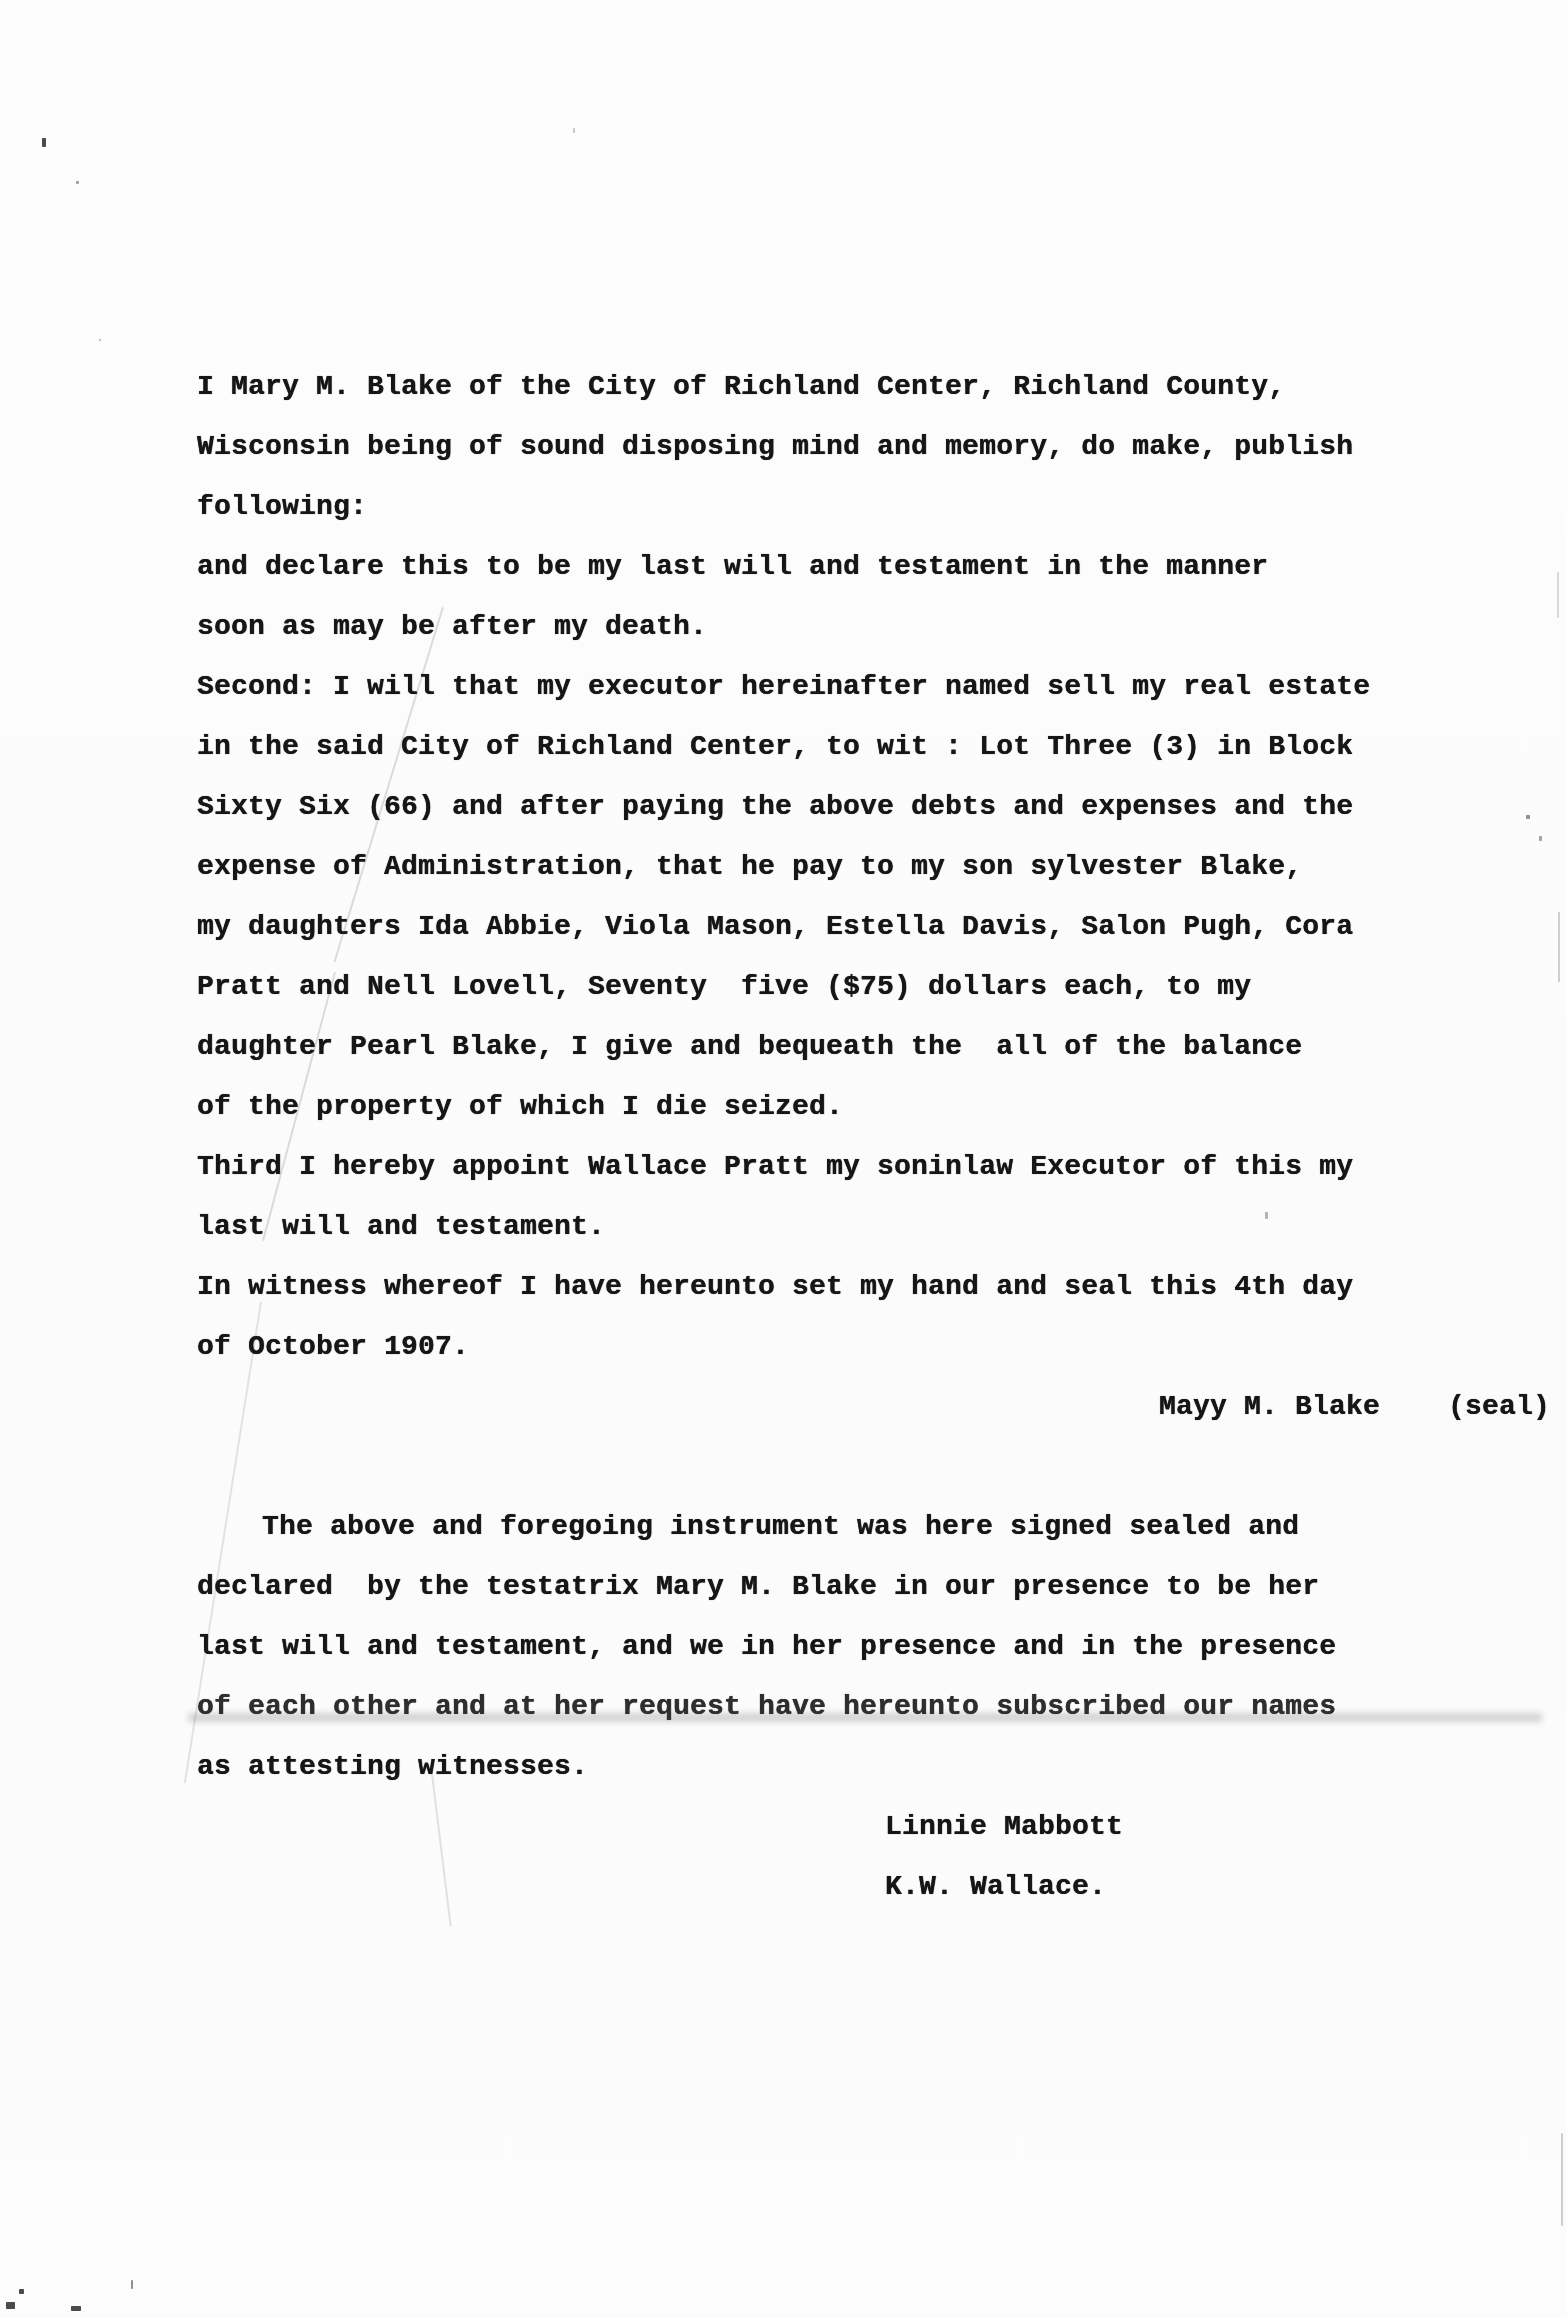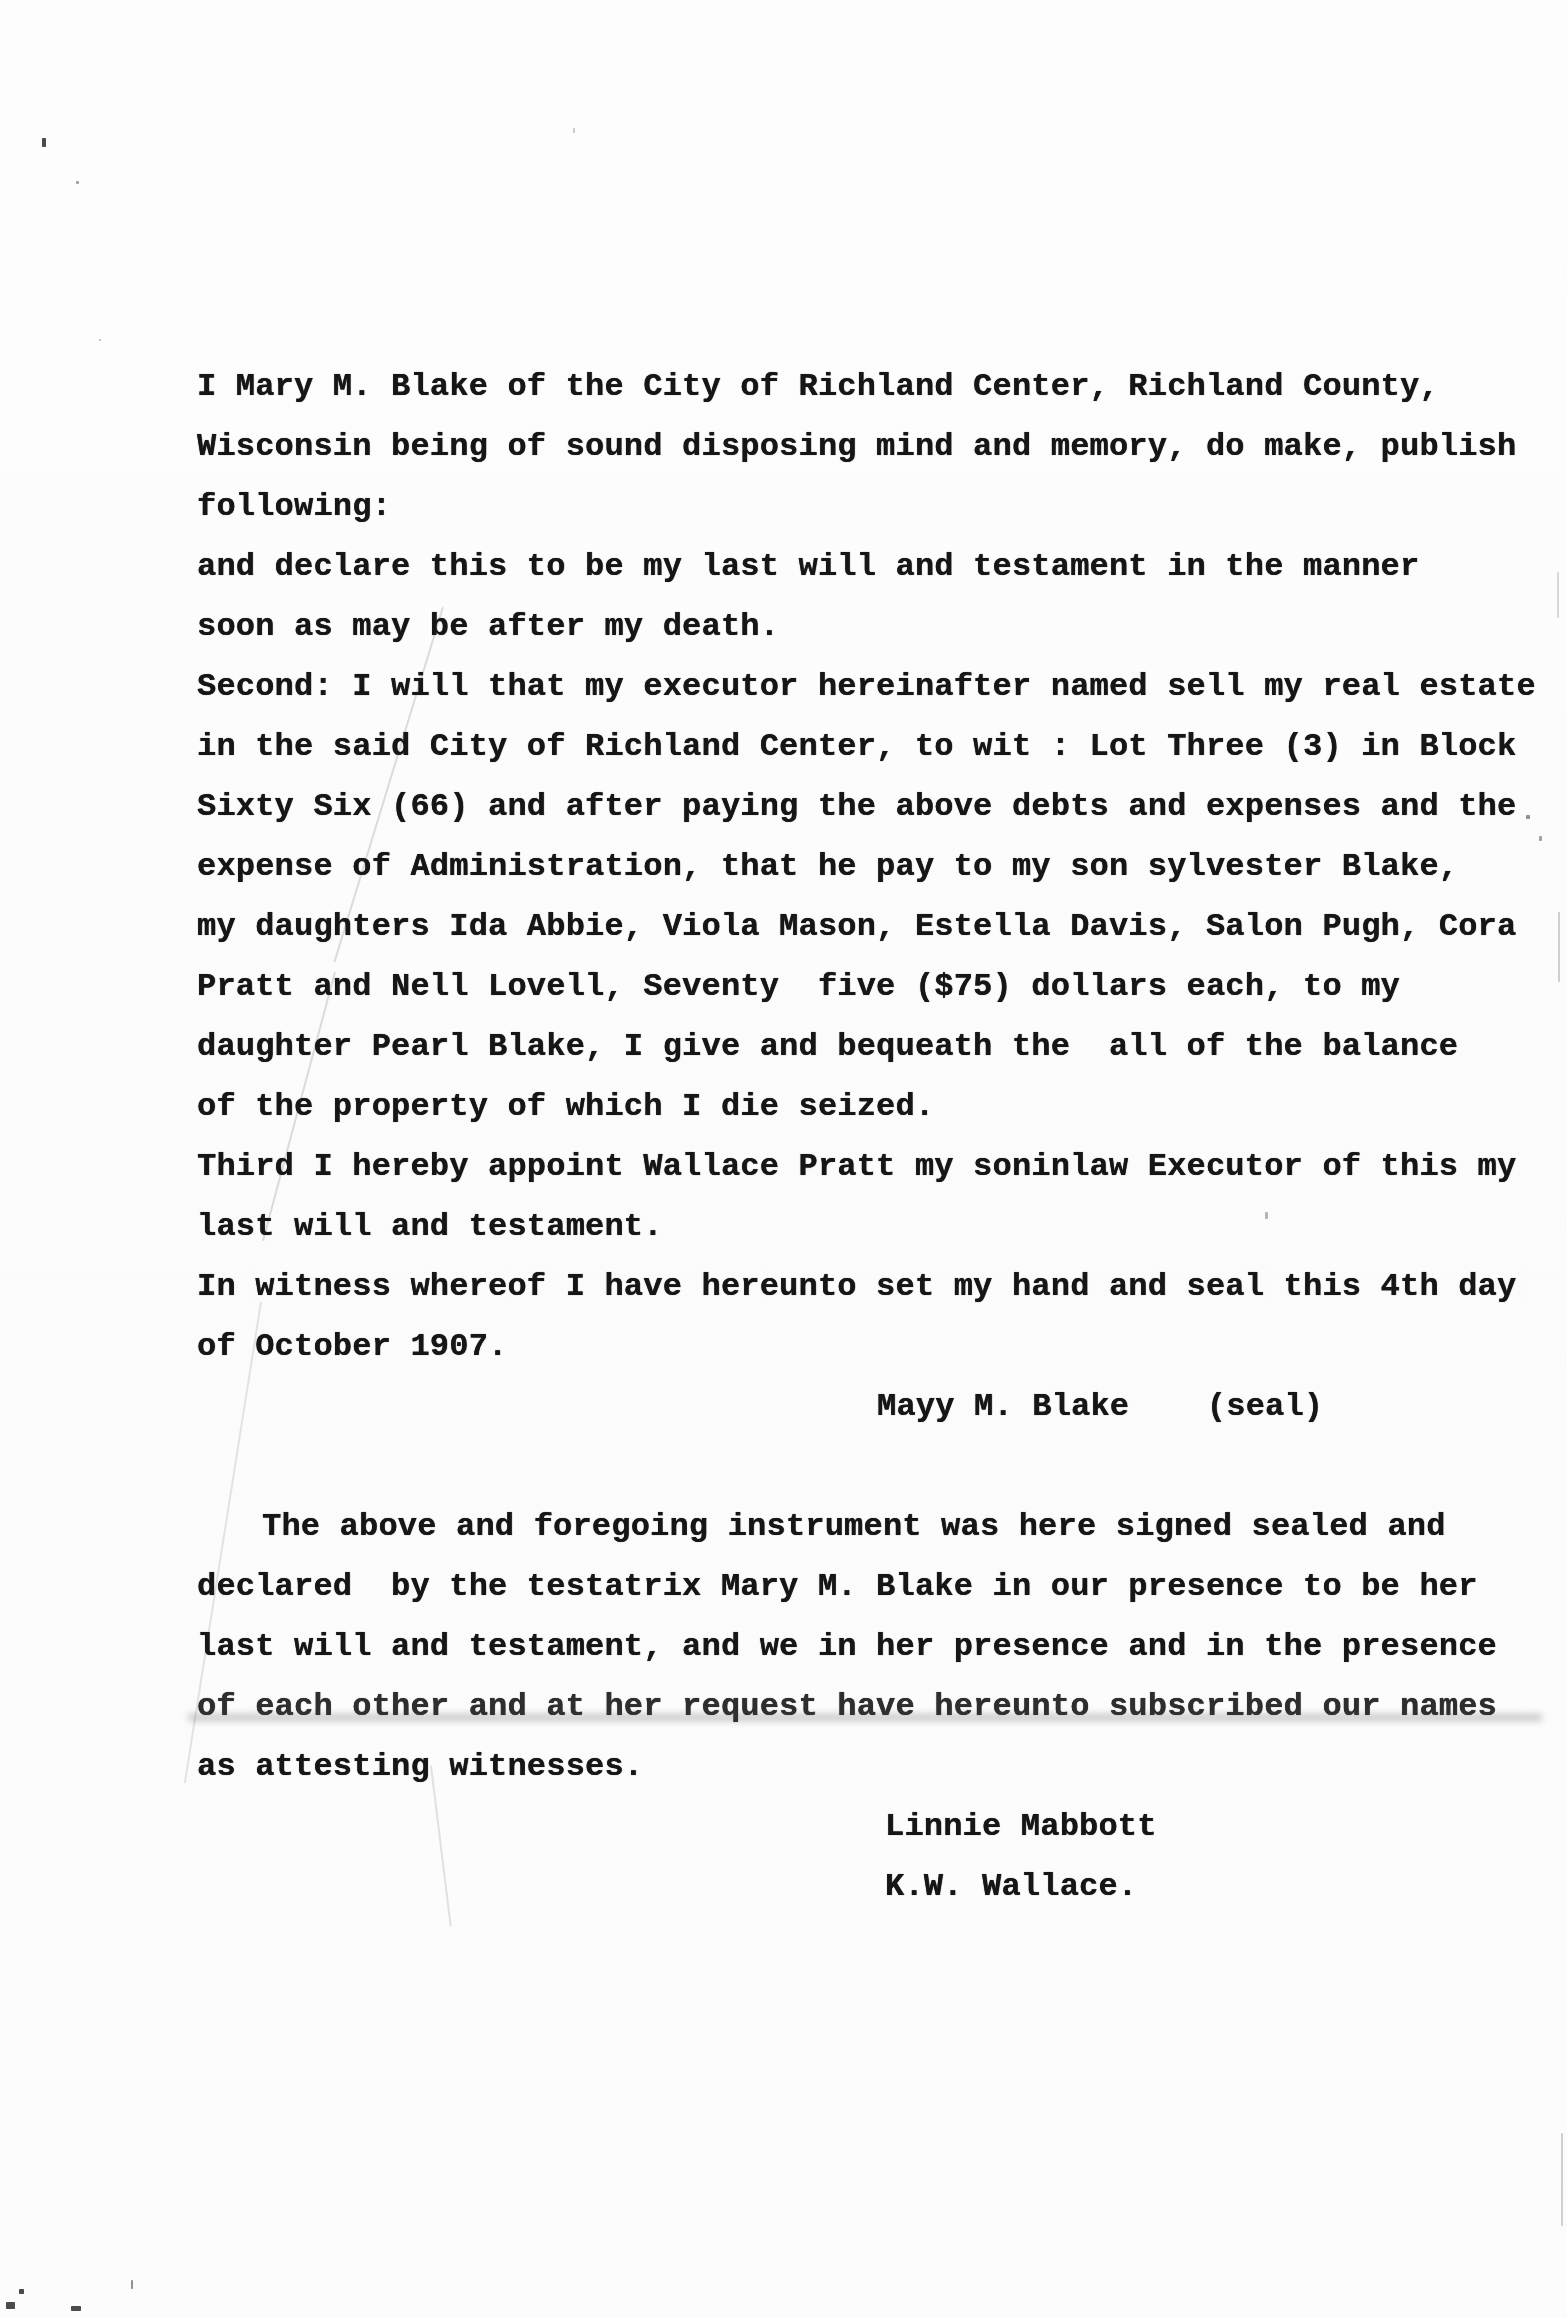--- a/index.html
+++ b/index.html
@@ -19,27 +19,27 @@
   .text-col {
     position: absolute;
     left: 197px;
     top: 357px;
     width: 1353px;
   }
   .line {
     height: 60px;
     line-height: 60px;
     white-space: pre;
-    font-size: 32px;
+    font-size: 28px;
     font-weight: 700;
     color: #161616;
     letter-spacing: 0.2px;
     text-shadow: 0 0 0.8px rgba(10,10,10,0.85), 0.4px 0.4px 0 rgba(20,20,20,0.35);
   }
-  .line.sig { margin-left: 680px; }
+  .line.sig { margin-left: 680px; text-align: right; }
   .line.blank { }
   .line.indent { padding-left: 65px; }
   .line.witness { margin-left: 688px; }
   .line.faded {
     color: #2e2e2e;
     filter: blur(0.5px);
     position: relative;
   }
   .line.faded::after {
     content: "";

